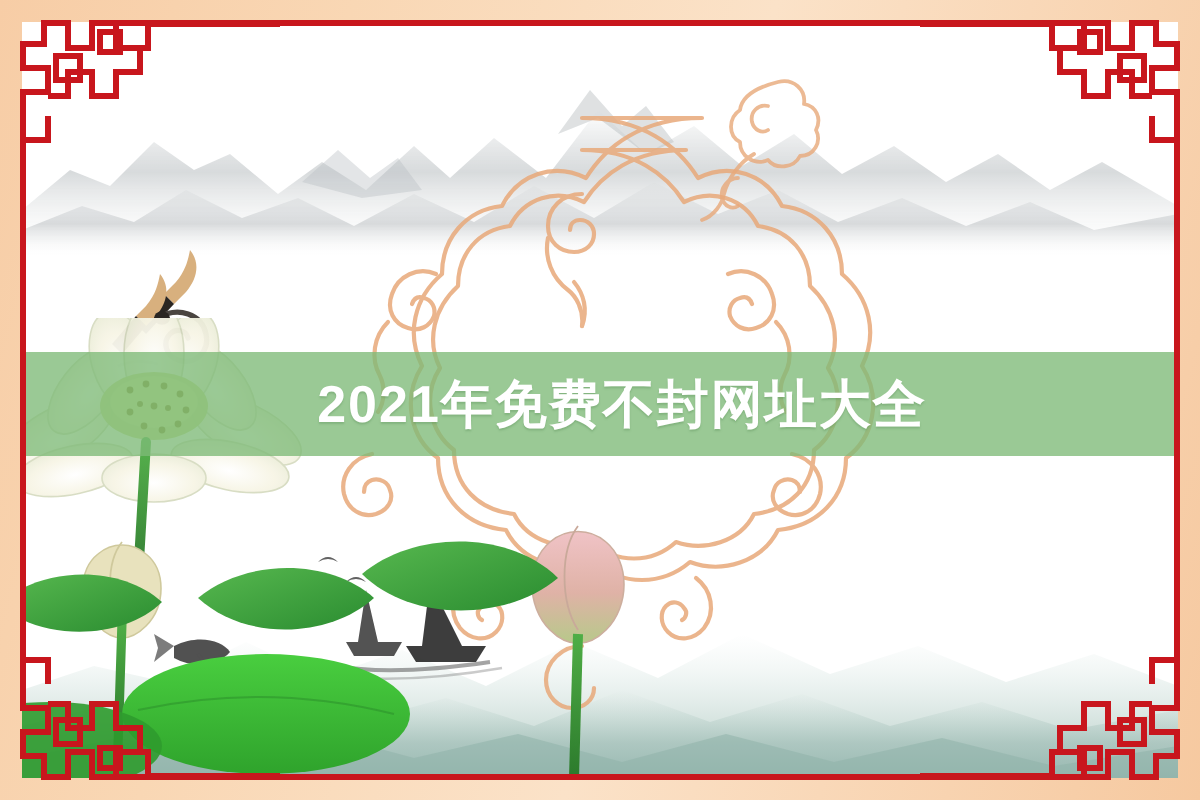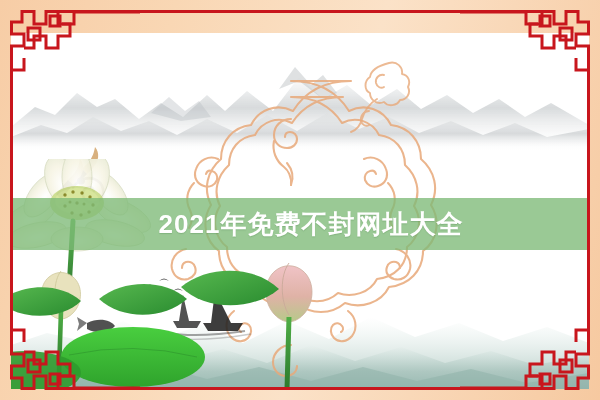--- a/index.html
+++ b/index.html
@@ -12,21 +12,21 @@
   
   .stage{
     position:relative;width:600px;height:400px;overflow:hidden;
     background:
       linear-gradient(105deg,#f7cda6 0%,#f9d7b4 25%,#fbe2c8 55%,#f6c9a0 100%);
   }
 
   
   .card{
     position:absolute;left:11px;top:11px;right:11px;bottom:11px;
-    background:#ffffff;overflow:hidden;margin-top:22px;
+    background:#ffffff;overflow:hidden;
   }
 
   
   .mtn-top{
     position:absolute;left:0;top:8px;width:100%;height:110px;
     opacity:.55;
   }
   
   .mtn-bot{
     position:absolute;left:0;bottom:0;width:100%;height:130px;

